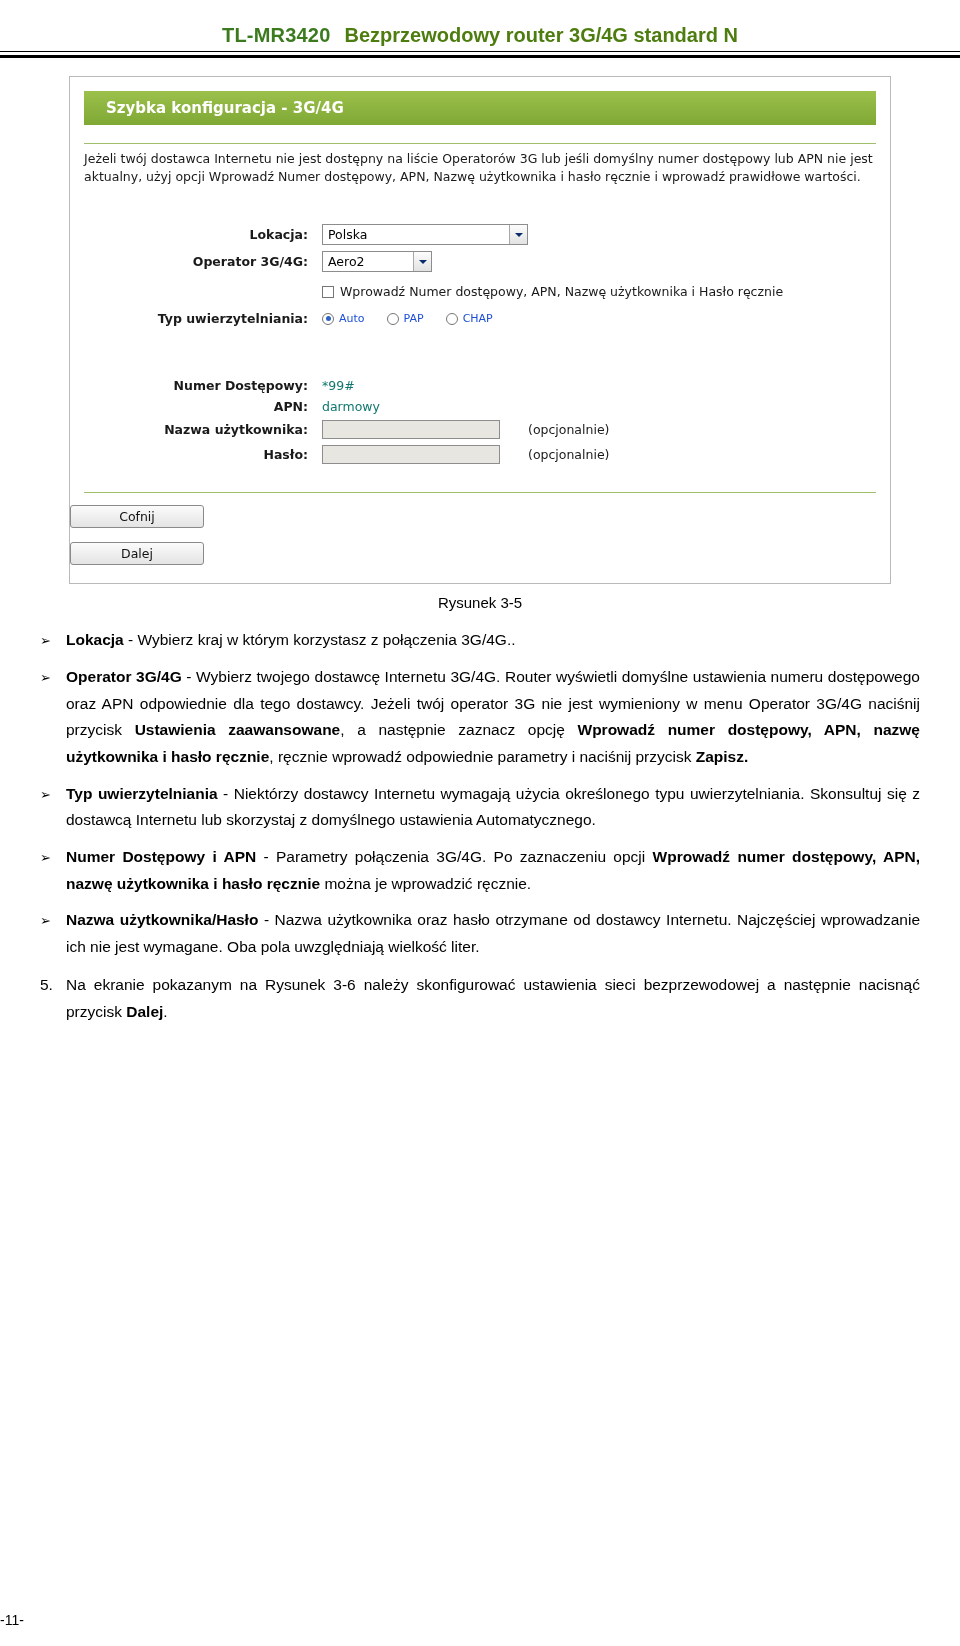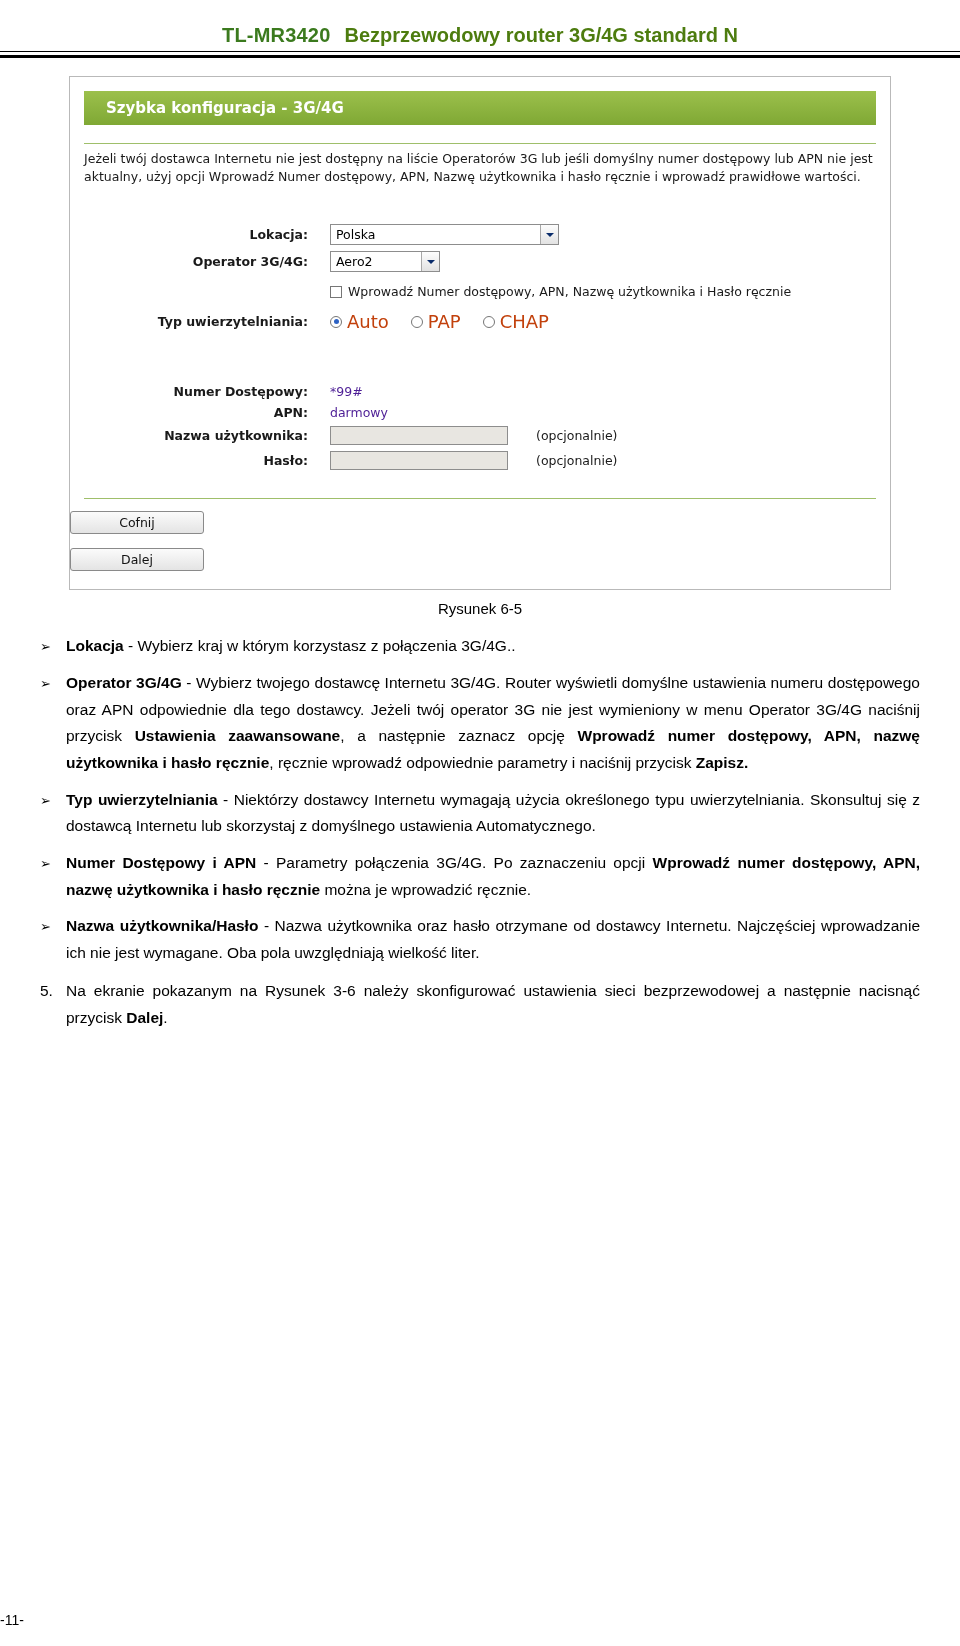--- a/index.html
+++ b/index.html
@@ -101,21 +101,20 @@
     font-family: "DejaVu Sans", sans-serif;
     margin: 6px 14px 10px 14px;
   }
   .ss-form {
     margin: 14px 0 0 0;
   }
   .form-row {
     display: flex;
     align-items: center;
     margin-bottom: 6px;
-    gap: 8px;
   }
   .form-label {
     width: 238px;
     text-align: right;
     padding-right: 14px;
     box-sizing: border-box;
     font-size: 12.5px;
     font-weight: bold;
     font-family: "DejaVu Sans", sans-serif;
     color: #1a1a1a;
@@ -133,21 +132,21 @@
     border: 1px solid #8d8d8d;
     background: #ffffff;
     box-sizing: border-box;
     display: flex;
     align-items: center;
     font-size: 12.5px;
     font-family: "DejaVu Sans", sans-serif;
     color: #000;
     padding-left: 5px;
   }
-  .select-lokacja { width: 229px; }
+  .select-lokacja { width: 206px; }
   .select-operator { width: 110px; }
   .select-arrow {
     position: absolute;
     right: 0;
     top: 0;
     bottom: 0;
     width: 17px;
     background: linear-gradient(#fdfdfd, #e2e2e2);
     border-left: 1px solid #a8a8a8;
     display: flex;
@@ -195,31 +194,31 @@
   }
   .radio.checked::after {
     content: "";
     position: absolute;
     left: 2.5px; top: 2.5px;
     width: 5px; height: 5px;
     border-radius: 50%;
     background: #2d62c4;
   }
   .radio-label {
-    font-size: 18px;
-    font-family: "DejaVu Sans", sans-serif;
-    color: #c2410c;
+    font-size: 11px;
+    font-family: "DejaVu Sans", sans-serif;
+    color: #1d4ed8;
   }
 
   .spacer-block { height: 46px; }
 
   .static-val {
     font-size: 12.5px;
     font-family: "DejaVu Sans", sans-serif;
-    color: #4c1d95;
+    color: #0f766e;
   }
   .text-input {
     width: 178px;
     height: 19px;
     border: 1px solid #8d8d8d;
     background: #e8e6e1;
     box-sizing: border-box;
   }
   .opt-hint {
     font-size: 12.5px;
@@ -416,21 +415,21 @@
     <div class="ss-footer-divider"></div>
 
     <div class="ss-buttons">
       <div class="btn">Cofnij</div>
       <div class="btn">Dalej</div>
     </div>
 
   </div>
 </div>
 
-<div class="figure-caption">Rysunek 6-5</div>
+<div class="figure-caption">Rysunek 3-5</div>
 
 <div class="content">
   <div id="bullet-list">
       <div class="bullet">
         <div class="bullet-marker">➢</div>
         <div class="bullet-body"><b>Lokacja</b><span> - Wybierz kraj w którym korzystasz z połączenia 3G/4G..</span></div>
       </div>
       <div class="bullet">
         <div class="bullet-marker">➢</div>
         <div class="bullet-body"><b>Operator 3G/4G</b><span> - Wybierz twojego dostawcę Internetu 3G/4G. Router wyświetli domyślne ustawienia numeru dostępowego oraz APN odpowiednie dla tego dostawcy. Jeżeli twój operator 3G nie jest wymieniony w menu Operator 3G/4G naciśnij przycisk </span><b>Ustawienia zaawansowane</b><span>, a następnie zaznacz opcję </span><b>Wprowadź numer dostępowy, APN, nazwę użytkownika i hasło ręcznie</b><span>, ręcznie wprowadź odpowiednie parametry i naciśnij przycisk </span><b>Zapisz.</b></div>

